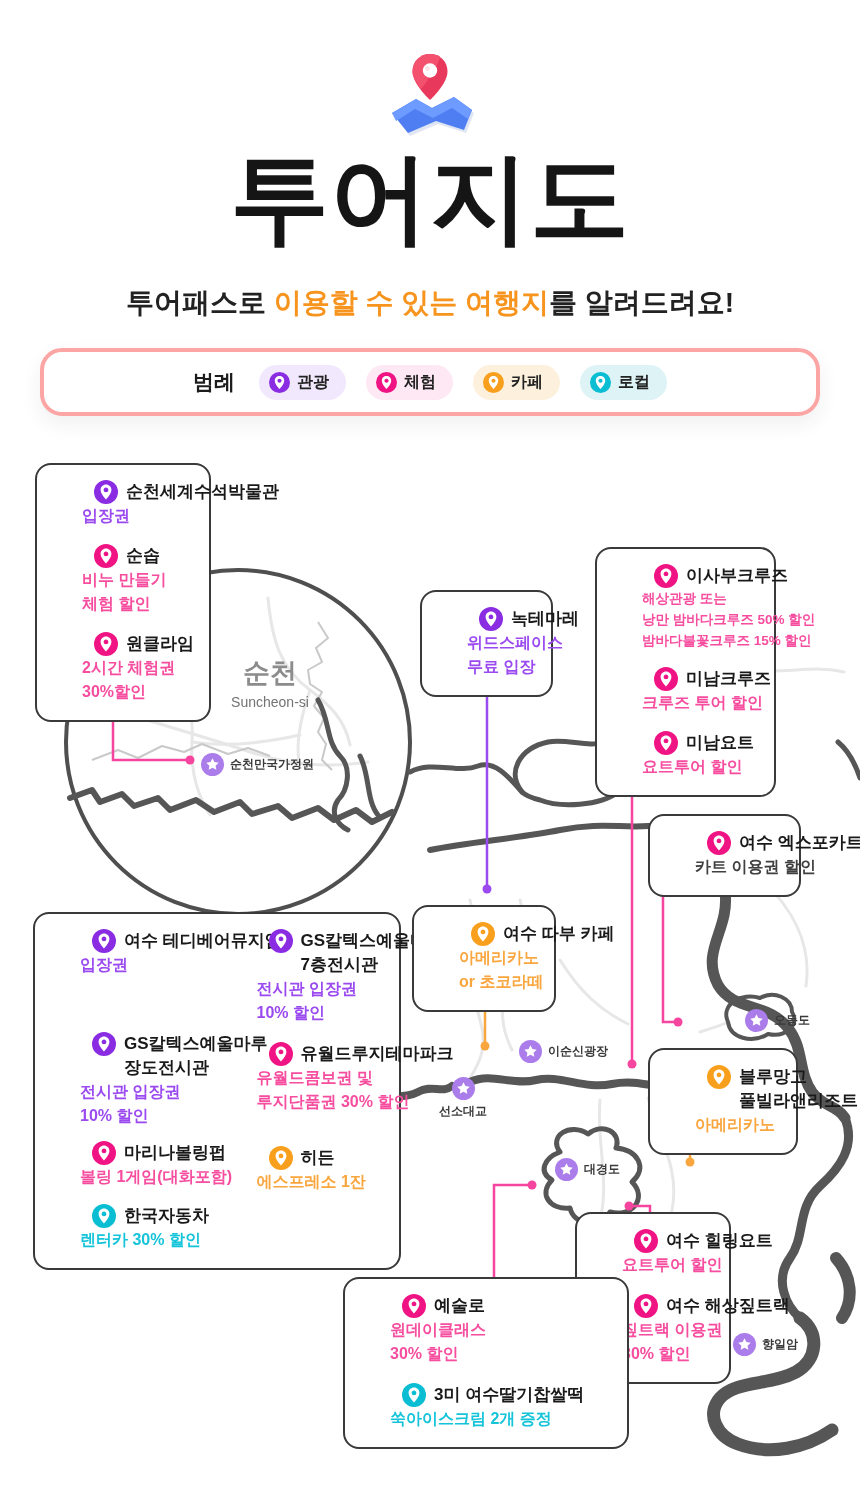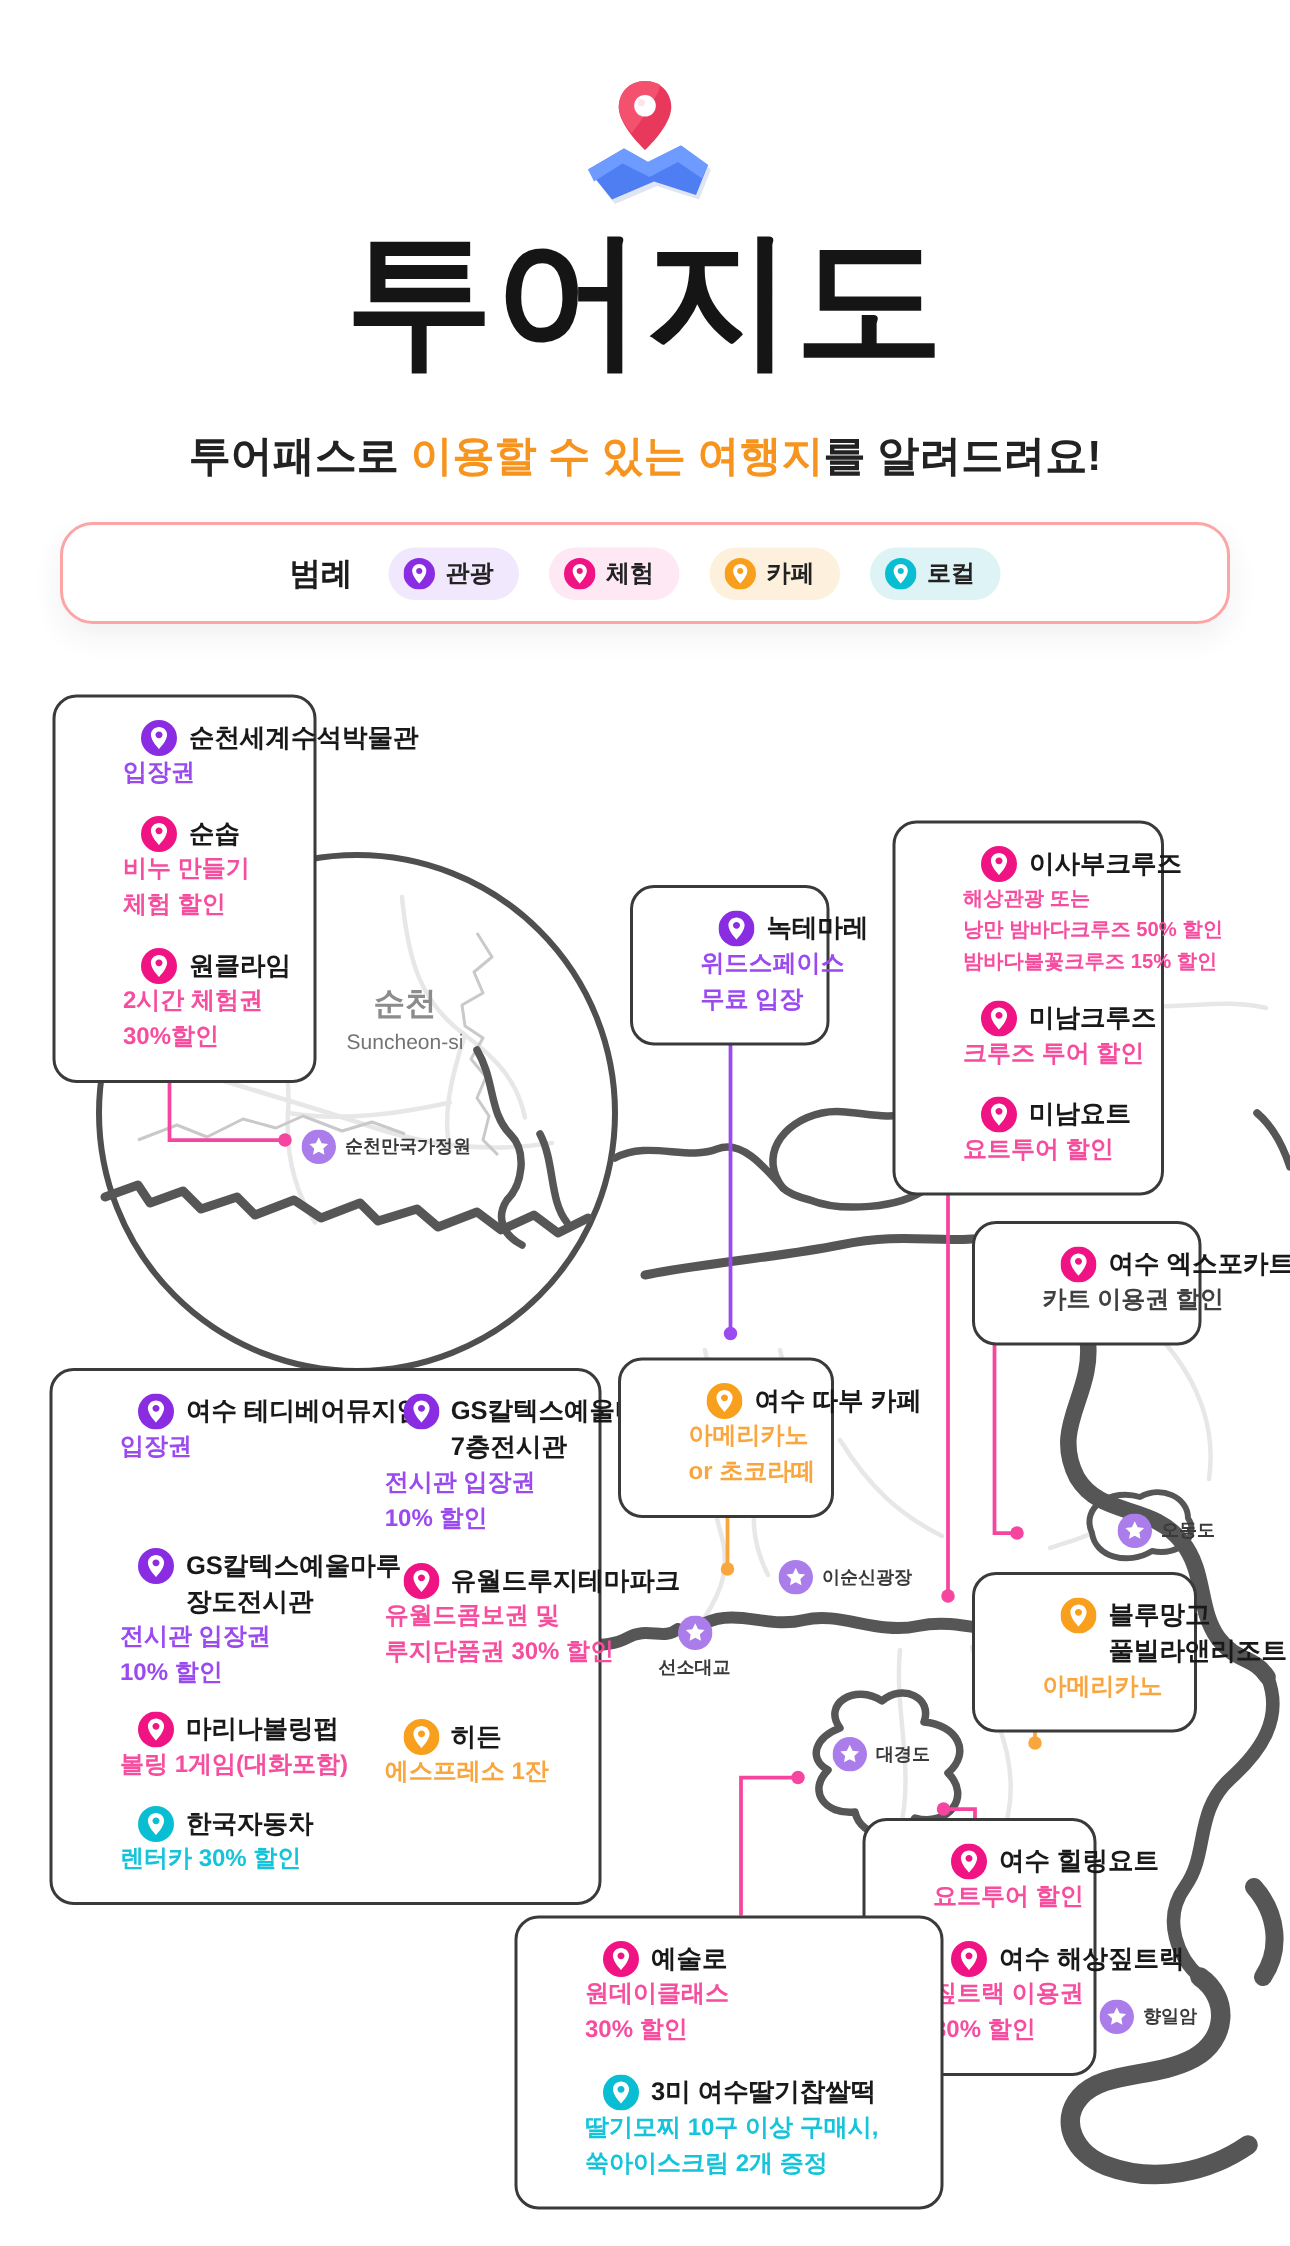--- a/index.html
+++ b/index.html
@@ -13,21 +13,21 @@
   .hero-icon { margin-top:50px; height:92px; }
   .page-title {
     font-size:99px; font-weight:900; color:#151515; letter-spacing:1px;
     line-height:1.0; margin-top:2px;
   }
   .subtitle { margin-top:37px; font-size:28px; font-weight:700; color:#222; }
   .subtitle .hl { color:#f7941e; font-weight:800; }
   
   .legend {
     position:absolute; left:40px; top:348px; width:780px; height:68px;
-    background:#fff; border:2px solid #fca5a5; border-radius:22px;
+    background:#fff; border:4px solid #fca5a5; border-radius:22px;
     box-shadow:0 8px 20px rgba(40,40,60,.07);
     display:flex; align-items:center; justify-content:center; gap:20px;
   }
   .legend-title { font-size:21px; font-weight:800; color:#1c1c1c; margin-right:4px; }
   .legend-pill {
     display:flex; align-items:center; gap:7px;
     padding:7px 17px 7px 10px; border-radius:20px;
   }
   .legend-pill .plabel { font-size:16px; font-weight:800; color:#222; }
   .pin-icon-wrap { display:inline-flex; line-height:0; }
@@ -43,21 +43,21 @@
   .entry + .entry { margin-top:16px; }
   .entry-head { display:flex; align-items:flex-start; gap:8px;margin-left:44px; }
   .entry-title { font-size:17px; font-weight:800; color:#191919; line-height:24px; white-space:nowrap; }
   .entry-desc { margin-left:32px; font-size:16px; font-weight:700; line-height:24px; white-space:nowrap; }
   .entry-desc.small { font-size:13.5px; line-height:21px; }
   
   .landmark { position:absolute; display:flex; align-items:center; gap:6px; }
   .landmark .llabel { font-size:12px; font-weight:800; color:#3a3a3a; white-space:nowrap; }
   .landmark.below { flex-direction:column; gap:3px; align-items:center; }
   .region-label { position:absolute; text-align:center; }
-  .region-label .rname { font-size:21px; font-weight:700; color:#8c8c8c; }
+  .region-label .rname { font-size:27px; font-weight:700; color:#8c8c8c; }
   .region-label .rsub { font-size:14px; font-weight:400; color:#737373; margin-top:3px; }
 </style>
 </head>
 <body>
 
 <div class="page">
 
   <svg class="map-svg" width="860" height="1497" viewBox="0 0 860 1497">
     <g fill="none" stroke="#e7e7e7" stroke-width="3" stroke-linecap="round">
       <path d="M150,618 C180,660 195,700 192,742 C190,775 200,800 210,815"></path>
@@ -610,20 +610,19 @@
                 <svg width="24" height="24" viewBox="0 0 24 24">
                   <circle cx="12" cy="12" r="12" fill="#09bdd2"></circle>
                   <path fill="#fff" fill-rule="evenodd" d="M12 4.6c-3 0-5.4 2.4-5.4 5.3 0 4 5.4 9.5 5.4 9.5s5.4-5.5 5.4-9.5c0-2.9-2.4-5.3-5.4-5.3zm0 7.6c-1.3 0-2.35-1-2.35-2.3S10.7 7.6 12 7.6s2.35 1 2.35 2.3-1.05 2.3-2.35 2.3z"></path>
                 </svg>
               </span>
               <div class="entry-title">
                 <div>3미 여수딸기찹쌀떡</div>
               </div>
             </div>
             <div class="entry-desc" style="color:#16c4da">
-              <div>딸기모찌 10구 이상 구매시,</div>
               <div>쑥아이스크림 2개 증정</div>
             </div>
           </div>
         </div>
       </div>
     </div>
 </div>
 
 </body></html>

